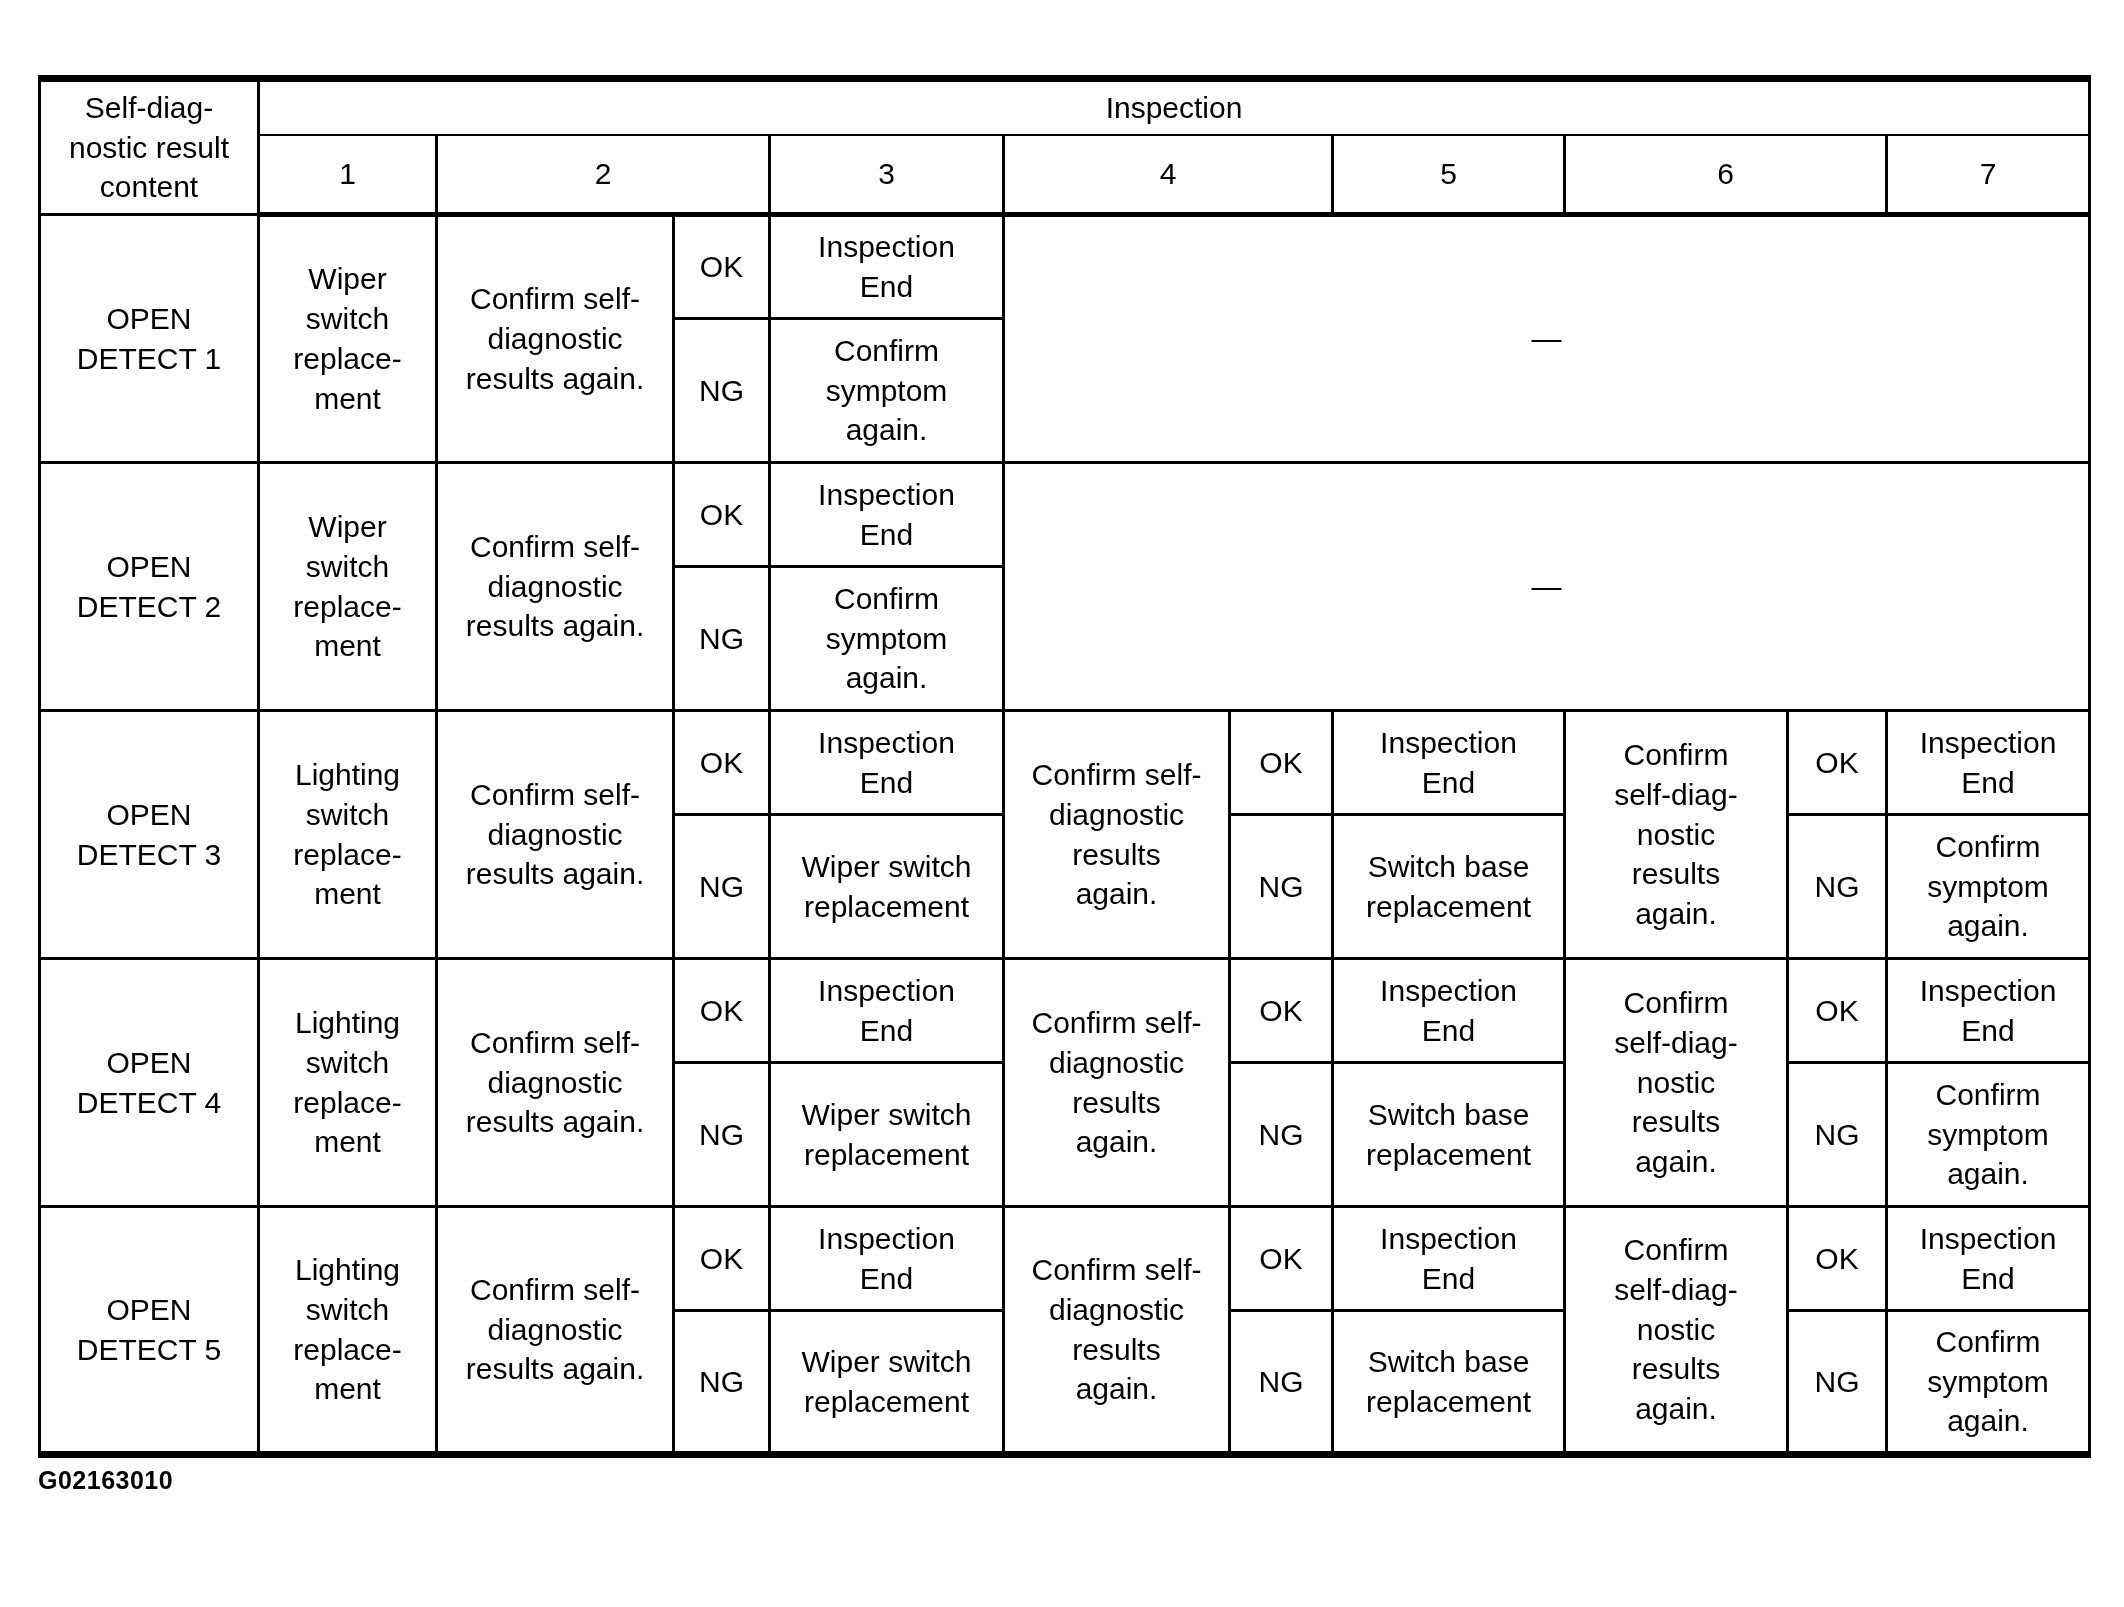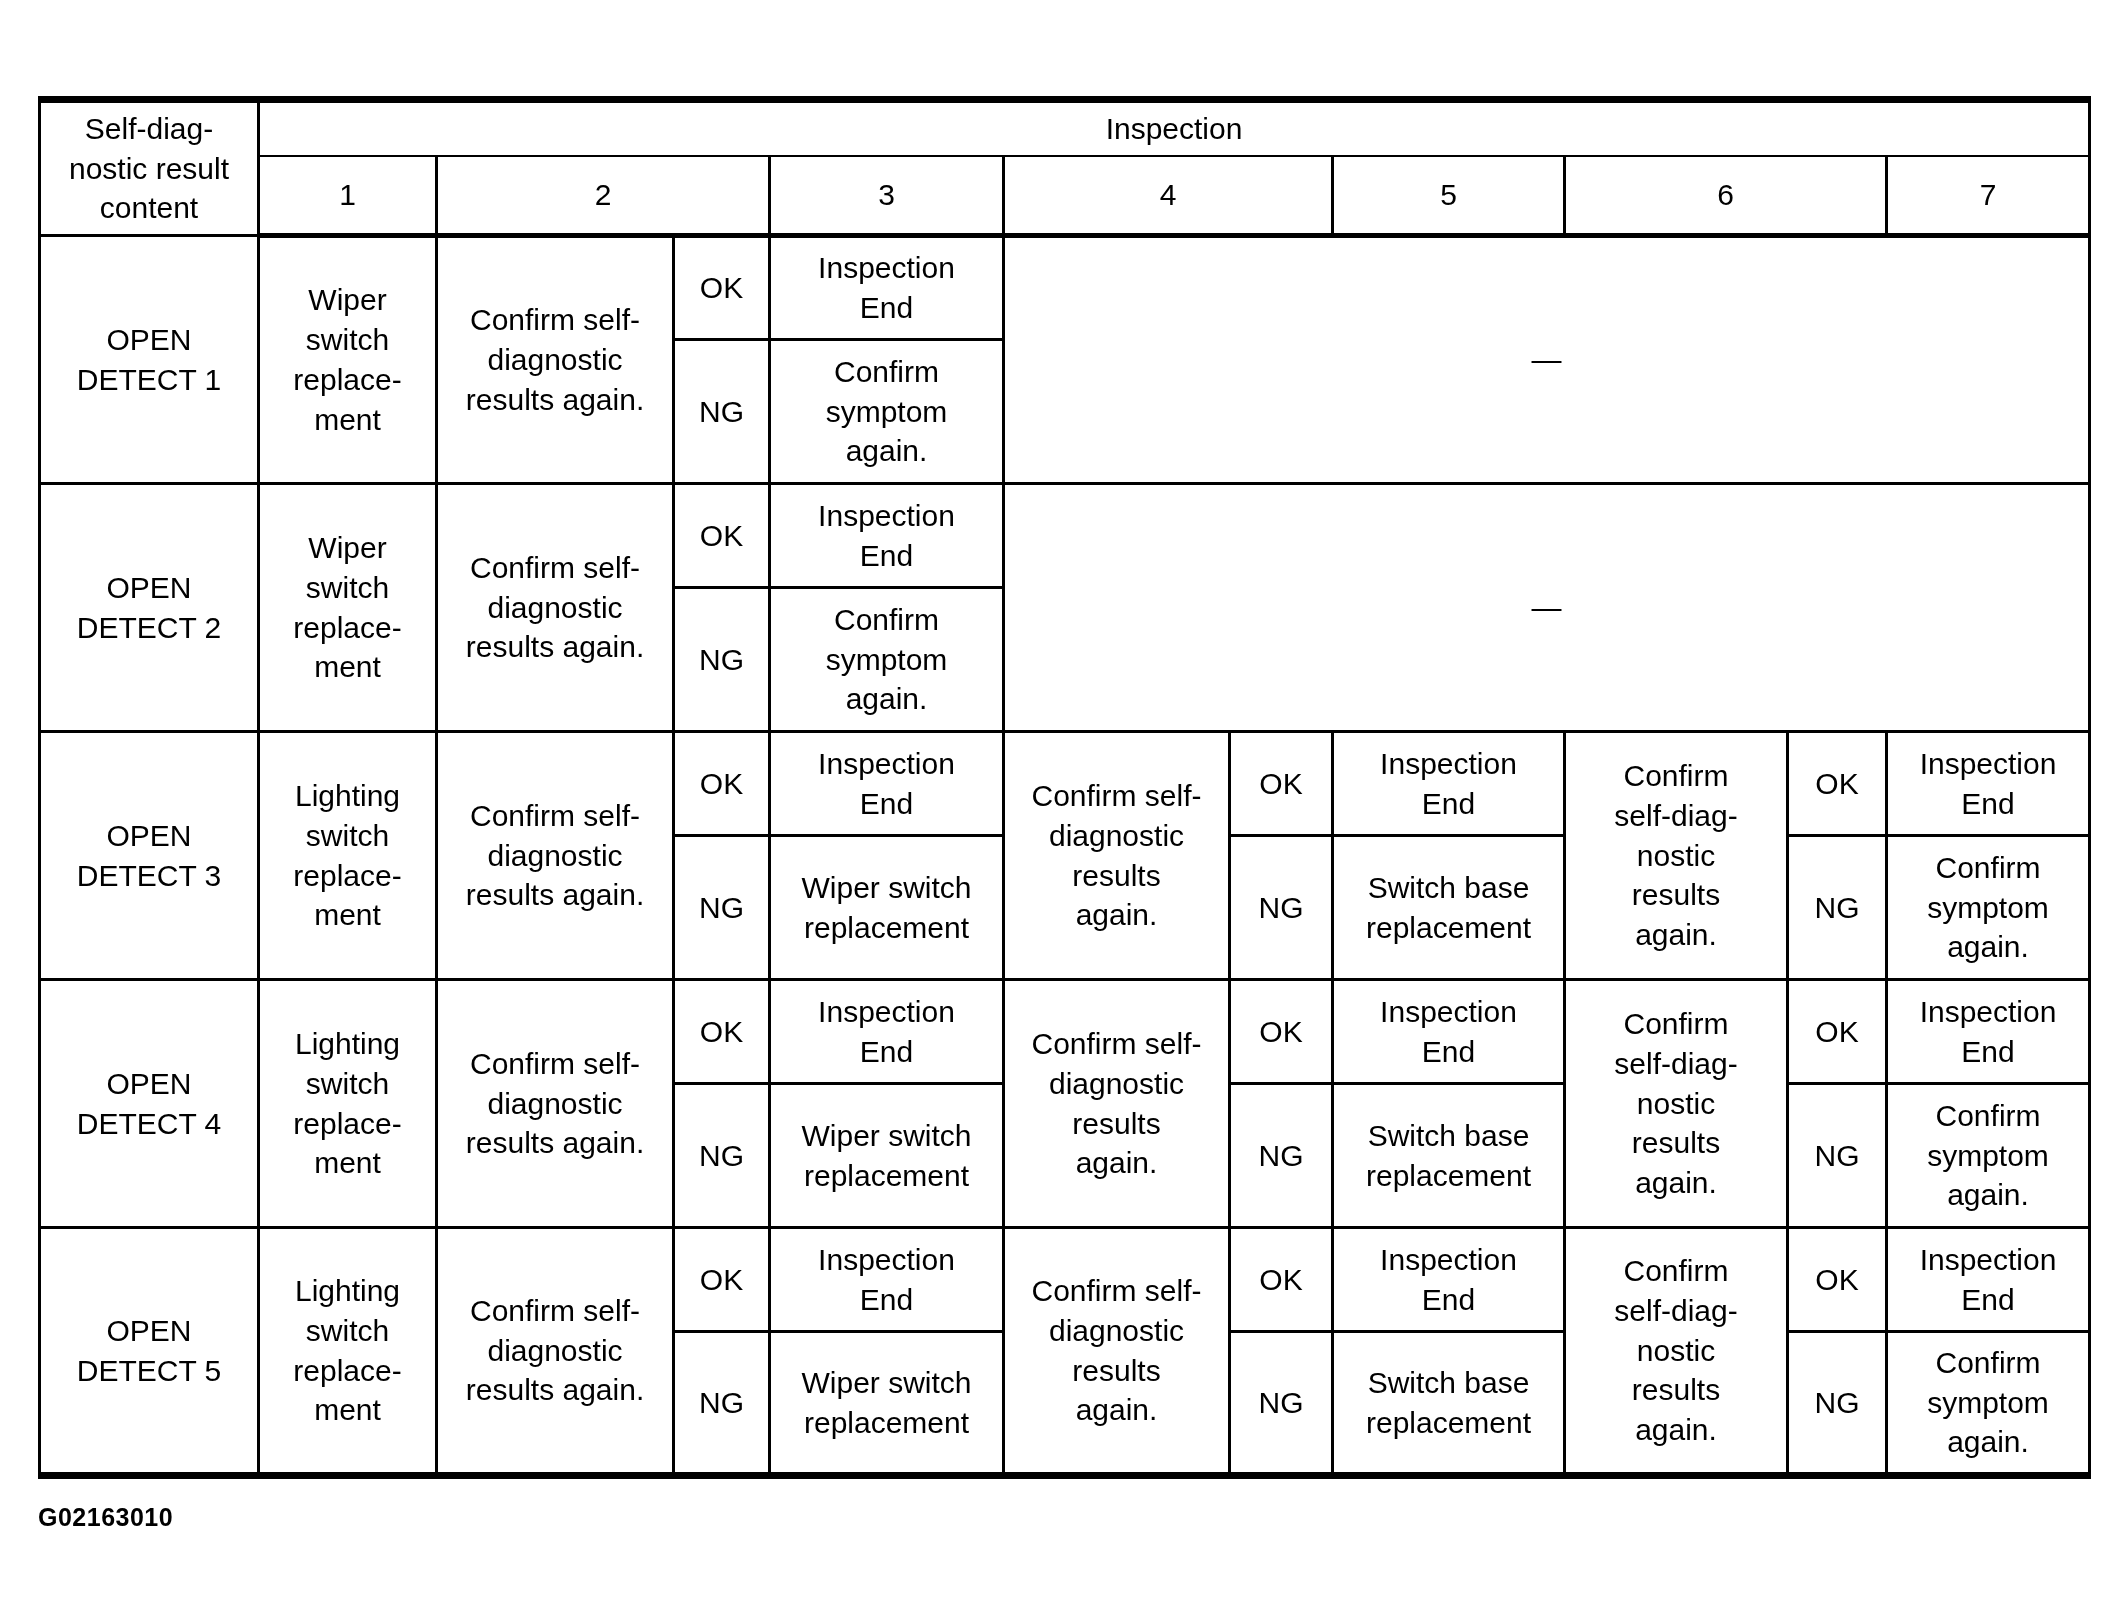--- a/index.html
+++ b/index.html
@@ -10,21 +10,21 @@
   }
   body {
     width: 2124px;
     height: 1607px;
     font-family: "Liberation Sans", "DejaVu Sans", sans-serif;
   }
   table.diag {
     border-collapse: collapse;
     table-layout: fixed;
     width: 2050px;
-    margin: 96px 0 0 38px;
+    margin: 75px 0 0 38px;
     border: 3px solid #000;
     border-top-width: 7px;
     border-bottom-width: 7px;
   }
   .diag th, .diag td {
     border: 3px solid #000;
     font-size: 30px;
     line-height: 1.33;
     font-weight: normal;
     text-align: center;
@@ -37,21 +37,21 @@
   tr.h2 { height: 80px; }
   tr.h2 th { border-bottom-width: 5px; border-top-width: 2px; }
   th.proc { border-bottom-width: 2px; }
   tr.tr-ok { height: 104px; }
   tr.tr-ng { height: 144px; }
   .split-b { border-bottom-width: 2px; }
   .split-t { border-top-width: 2px; }
   .rsep { border-bottom-width: 5px; }
   .left { text-align: left; padding-left: 26px; }
   .figure-code {
-    margin: 24px 0 0 38px;
+    margin: 8px 0 0 38px;
     font-size: 25px;
     font-weight: bold;
     letter-spacing: 0.5px;
   }
 </style>
 </head>
 <body>
 
 <table class="diag">
   <colgroup>

